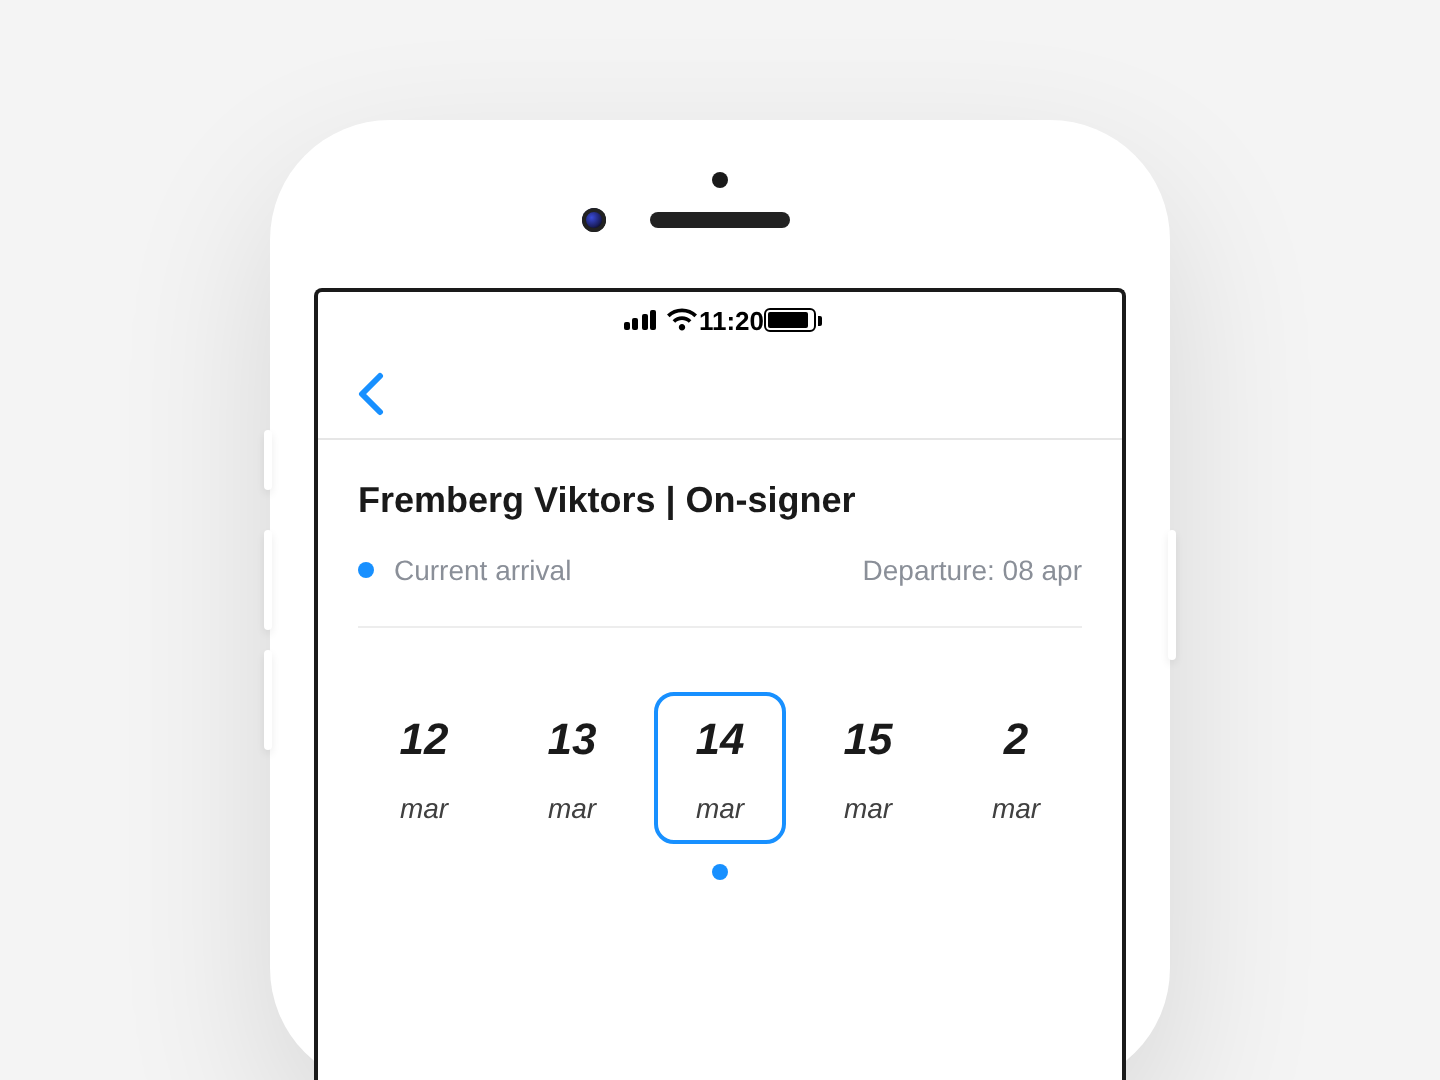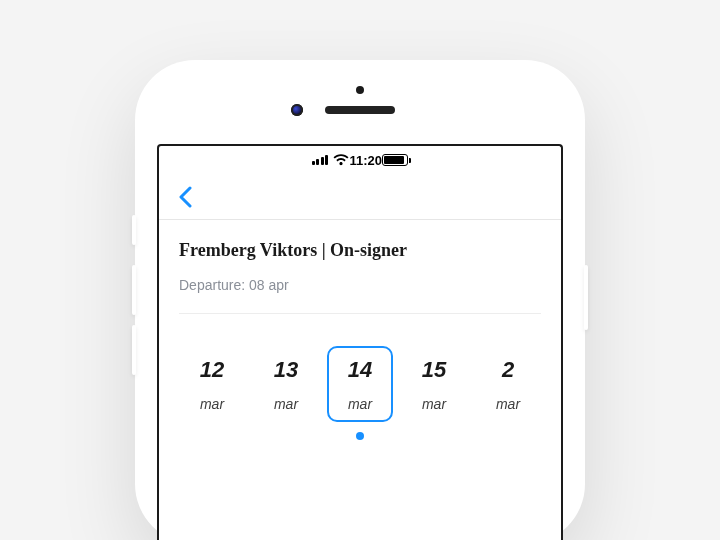--- a/index.html
+++ b/index.html
@@ -179,21 +179,20 @@
 
     .content {
       padding: 20px 20px 0 20px;
     }
 
     .person-line {
       font-size: 18px;
       font-weight: 700;
       color: #1a1a1a;
       margin-bottom: 16px;
-      font-family: Liberation Serif, serif;
     }
 
     .meta-row {
       display: flex;
       align-items: center;
       justify-content: space-between;
       font-size: 14px;
       color: #8a8f98;
       padding-bottom: 20px;
       border-bottom: 1px solid #ededed;
@@ -309,20 +308,24 @@
         <svg width="14" height="22" viewBox="0 0 14 22">
           <path d="M12 2 L3 11 L12 20" stroke="#1890ff" stroke-width="3" fill="none" stroke-linecap="round" stroke-linejoin="round"></path>
         </svg>
       </div>
     </div>
 
     <div class="content">
       <div class="person-line">Fremberg Viktors | On-signer</div>
 
       <div class="meta-row">
+        <div class="legend-left">
+          <span class="legend-dot"></span>
+          <span>Current arrival</span>
+        </div>
         <span>Departure: 08 apr</span>
       </div>
 
       <div class="date-picker">
         <div class="date-cell">
           <div class="date-day">12</div>
           <div class="date-month">mar</div>
         </div>
         <div class="date-cell">
           <div class="date-day">13</div>

